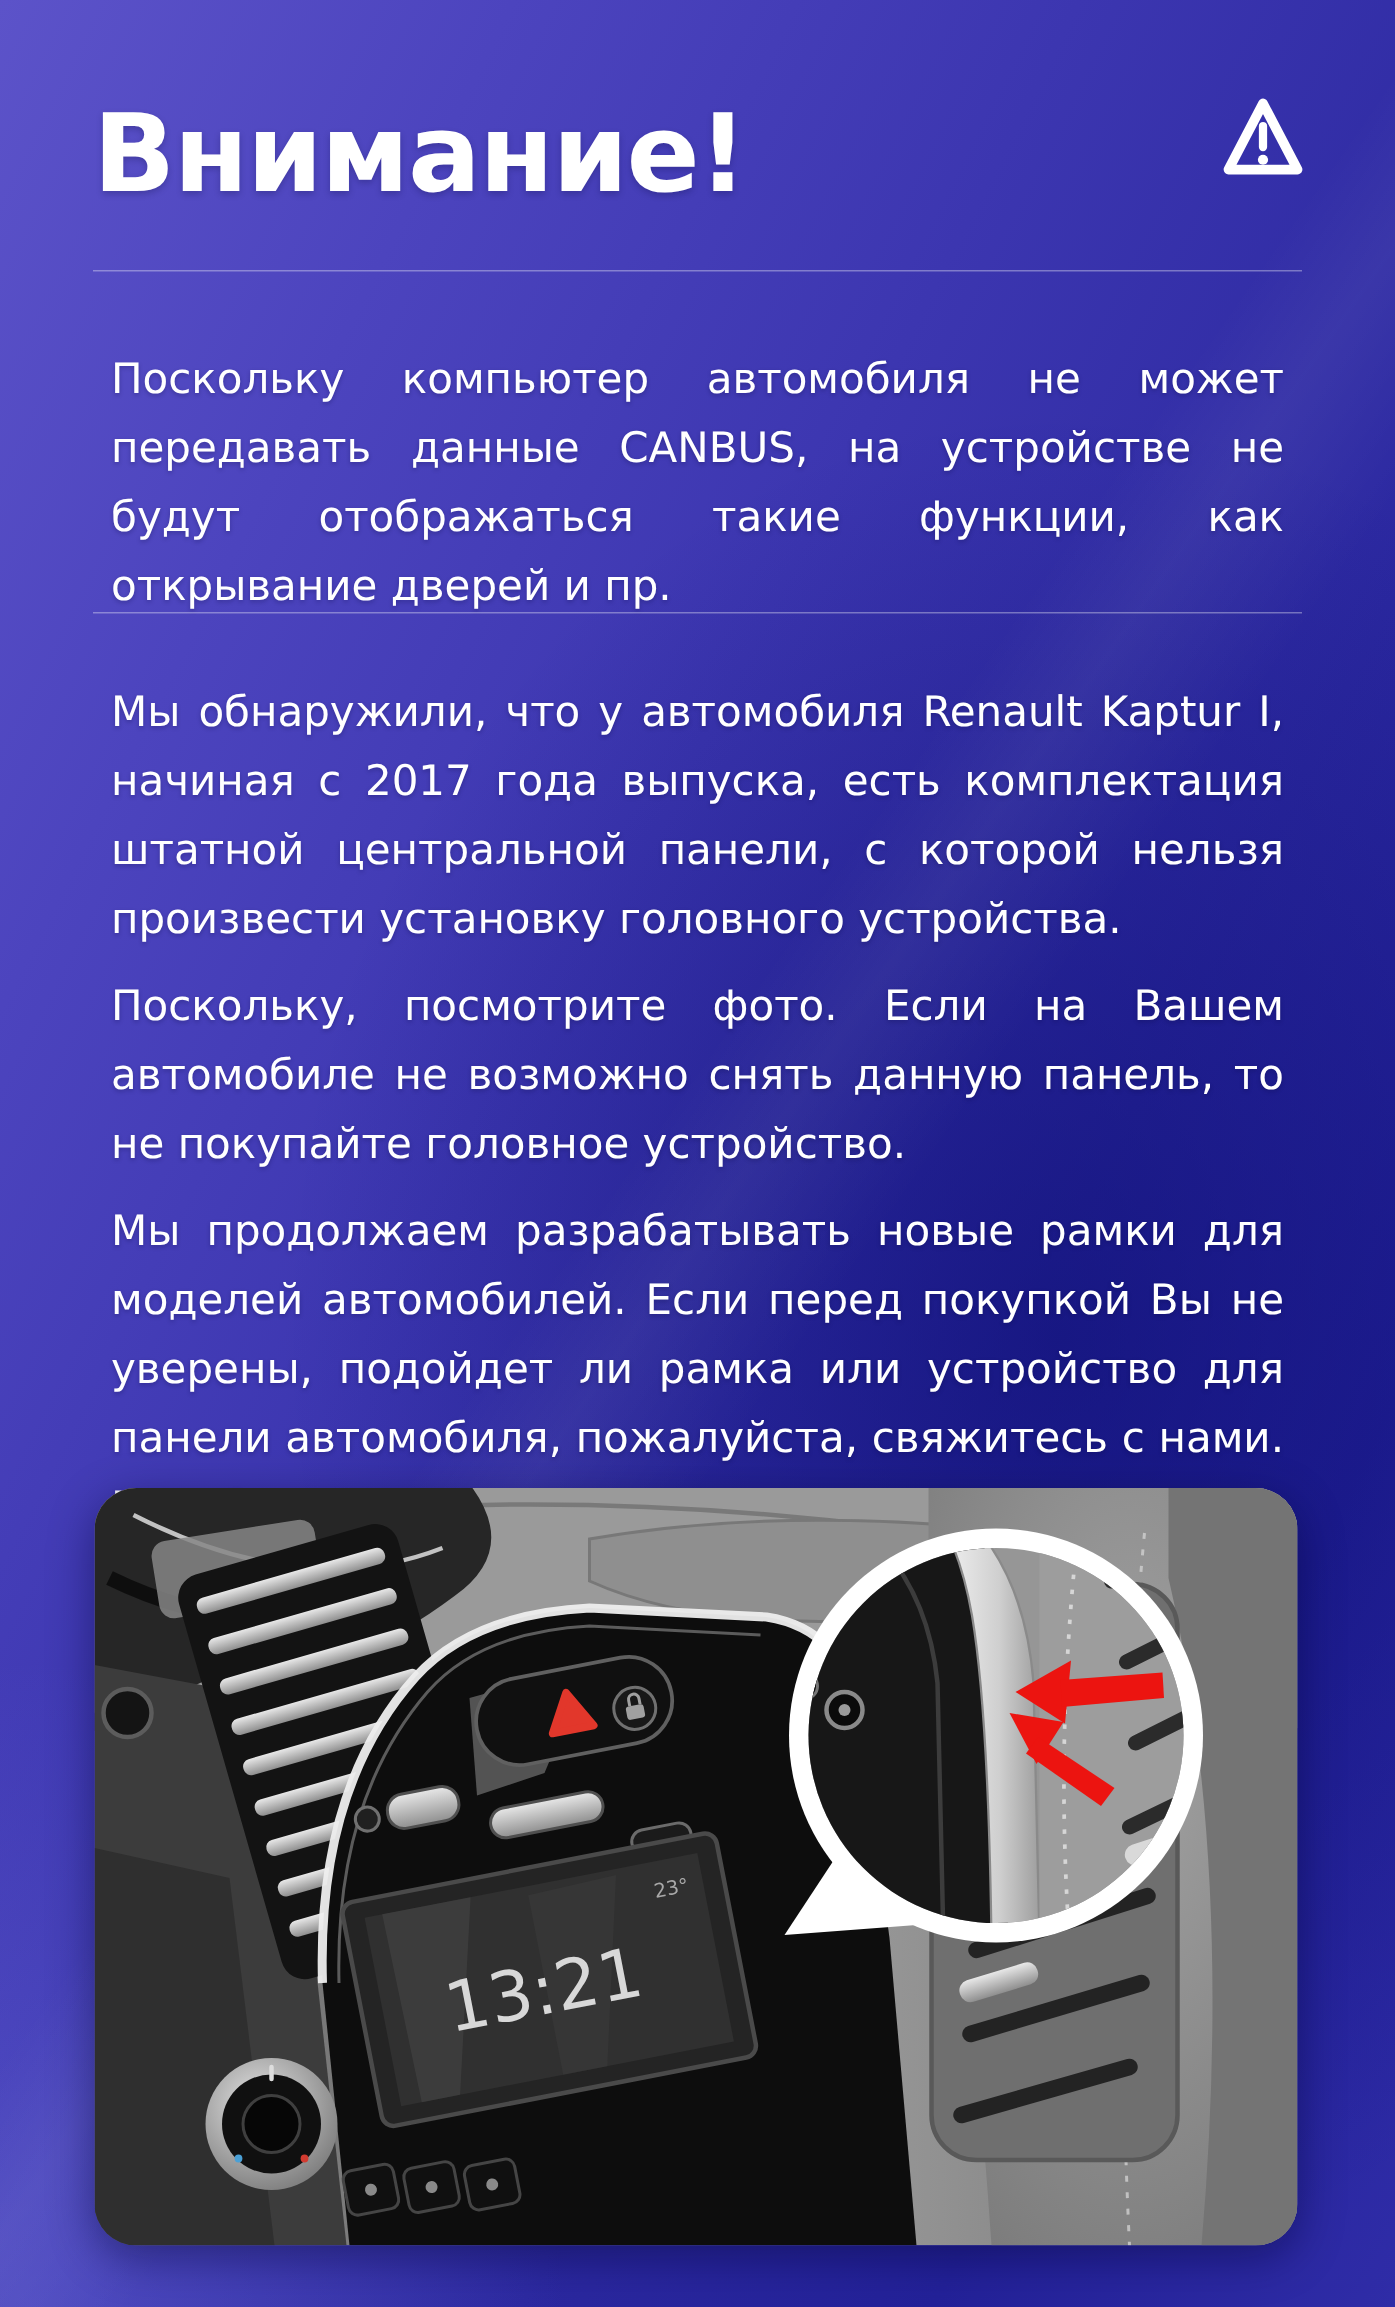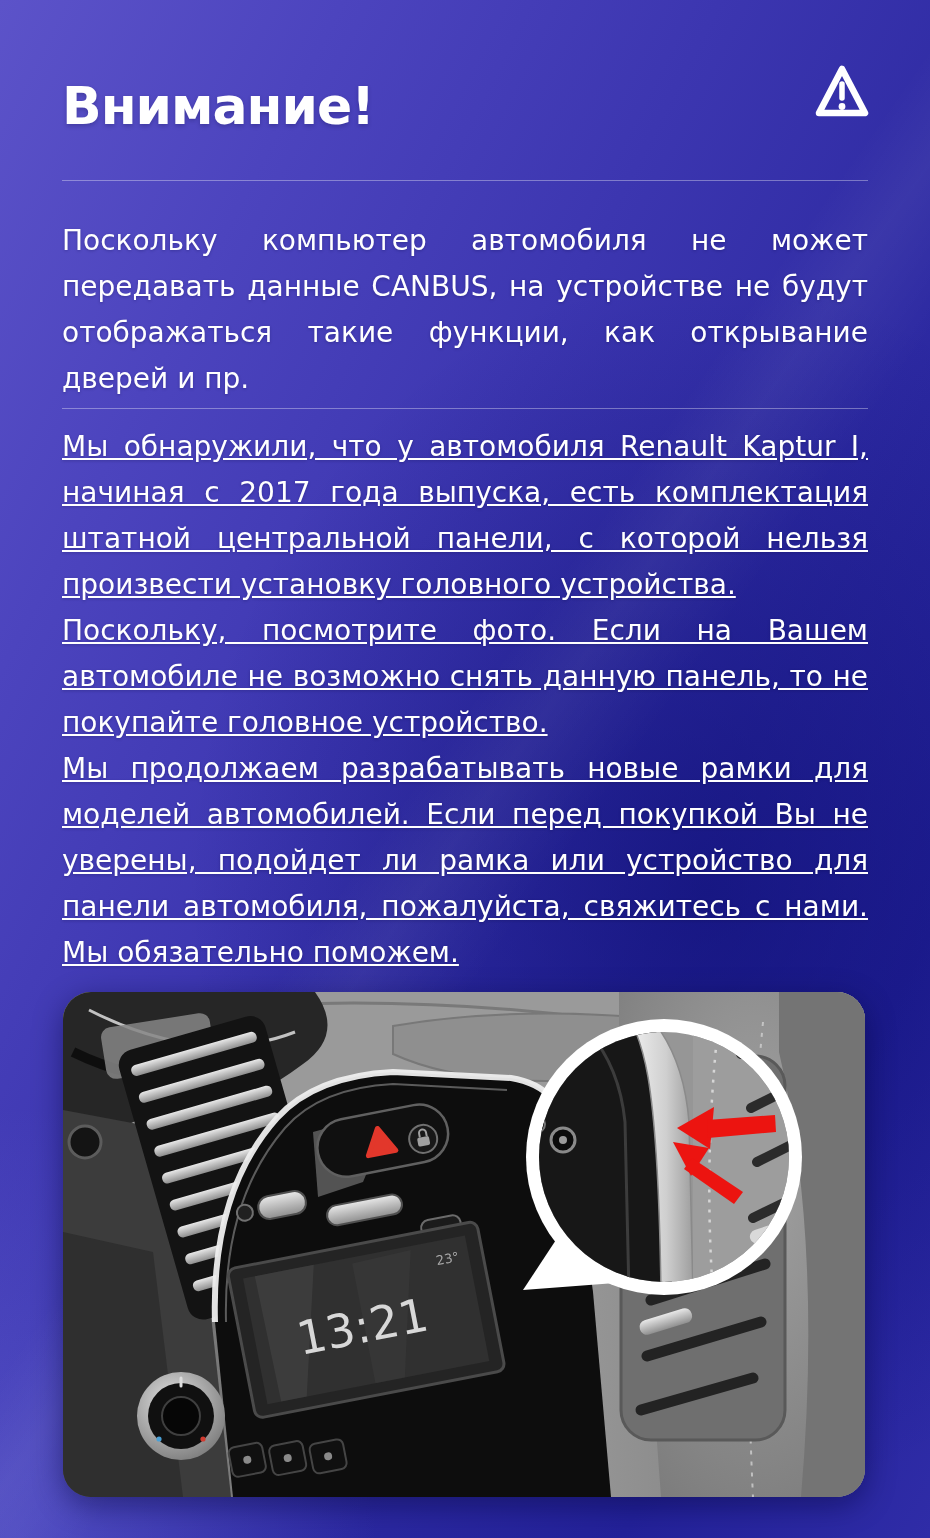--- a/index.html
+++ b/index.html
@@ -12,22 +12,22 @@
     font-family: "DejaVu Sans", "Liberation Sans", sans-serif;
     color: #ffffff;
     background-image:
       linear-gradient(125deg, rgba(255,255,255,0) 48%, rgba(255,255,255,0.05) 52%, rgba(255,255,255,0) 58%),
       radial-gradient(90% 65% at 76% 58%, rgba(8,10,108,0.55) 0%, rgba(8,10,108,0) 62%),
       radial-gradient(55% 40% at 2% 100%, rgba(128,128,238,0.32) 0%, rgba(128,128,238,0) 70%),
       linear-gradient(117deg, #5c53c9 0%, #4c44be 20%, #3c36b0 42%, #2b28a0 66%, #232199 82%, #2f2ca7 100%);
   }
   .page-title {
     position: absolute;
-    left: 62px; top: 76px;
-    font-size: 52px;
+    left: 62px; top: 60px;
+    font-size: 72px;
     font-weight: bold;
     letter-spacing: -1px;
     text-shadow: 0 2px 4px rgba(10,10,60,0.25);
   }
   .warn-icon {
     position: absolute;
     left: 814px; top: 62px;
     width: 56px; height: 60px;
   }
   .divider {
@@ -41,23 +41,23 @@
   .divider-2 { top: 408px; }
   .body-text {
     position: absolute;
     left: 62px;
     width: 806px;
     font-size: 28px;
     line-height: 46px;
     text-align: justify;
     text-shadow: 0 1px 3px rgba(10,10,60,0.28);
   }
-  .body-text p { margin: 0; }
+  .body-text p { margin: 12px; }
   .notice-1 { top: 218px; }
-  .notice-main { top: 424px; text-decoration: underline; }
+  .notice-main { top: 440px; }
   .dash-photo {
     position: absolute;
     left: 63px; top: 992px;
     width: 802px; height: 505px;
     border-radius: 28px;
     overflow: hidden;
     box-shadow: 0 8px 30px rgba(5,5,50,0.45);
   }
   .dash-photo svg { display: block; }
 </style>

